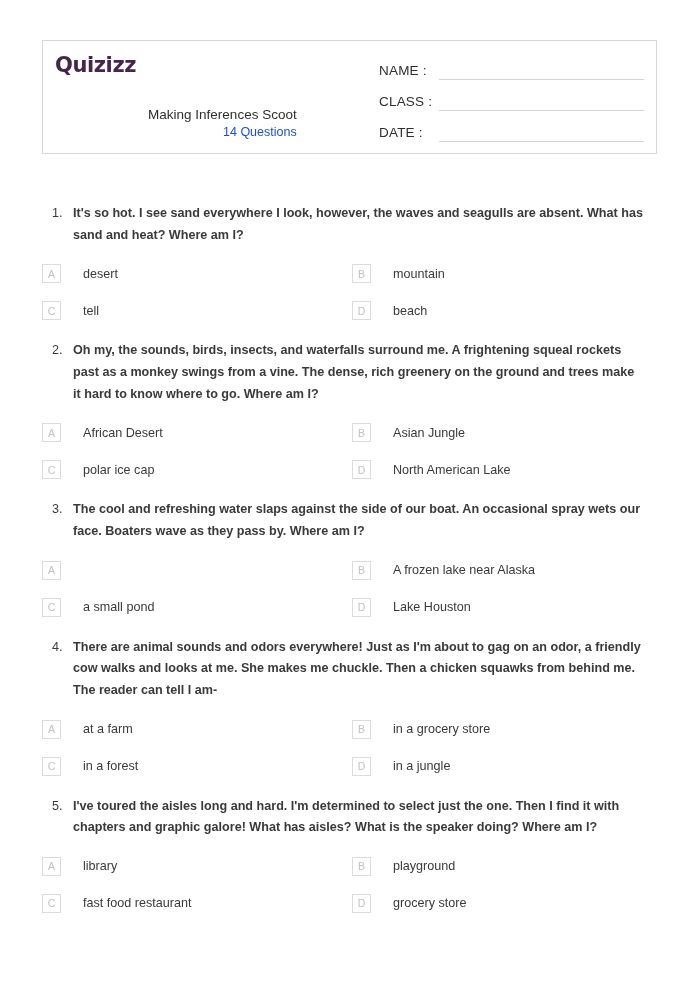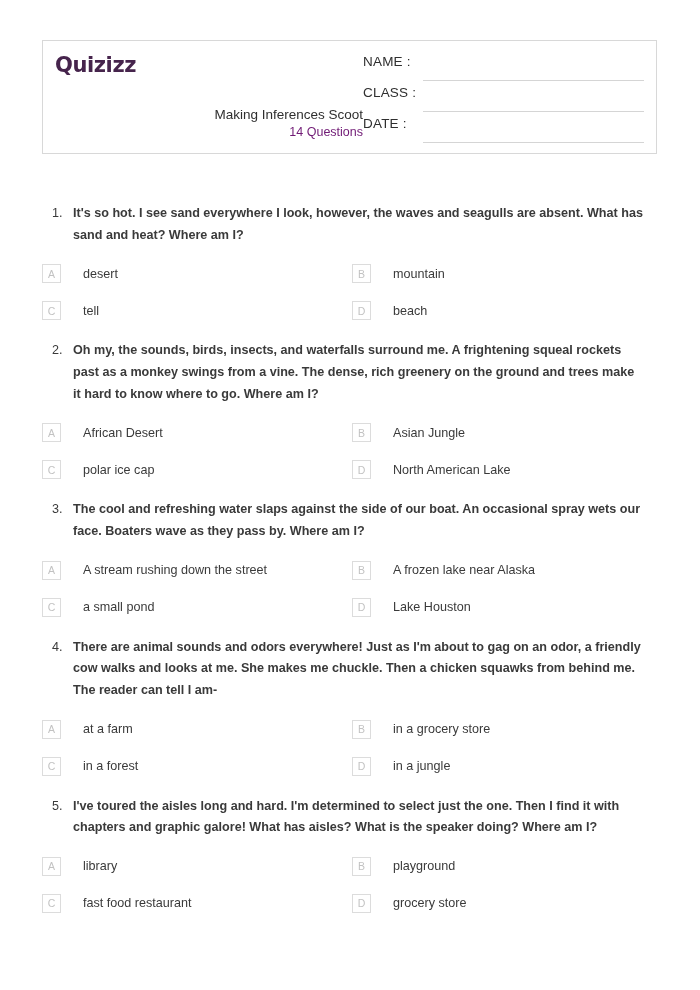--- a/index.html
+++ b/index.html
@@ -26,21 +26,21 @@
     border: 1px solid #d8d8d8;
     box-sizing: border-box;
     background: #fff;
     display: flex;
   }
   .header-left {
     width: 320px;
     box-sizing: border-box;
     padding: 14px 0 0 12px;
     display: flex;
-    flex-direction: column;
+    gap: 12px;
   }
   .brand-logo {
     font-size: 21px;
     font-weight: bold;
     letter-spacing: -0.4px;
     color: #46244c;
     line-height: 1;
     margin-bottom: 2px;
     font-family: "DejaVu Sans", sans-serif;
   }
@@ -49,37 +49,38 @@
     padding-bottom: 12px;
     text-align: right;
   }
   .worksheet-title {
     font-size: 13.5px;
     color: #2f2f2f;
     line-height: 1.35;
   }
   .worksheet-count {
     font-size: 12.5px;
-    color: #701a75;
+    color: #1d4ed8;
     line-height: 1.35;
   }
 
   .header-right {
     flex: 1;
     box-sizing: border-box;
     padding: 12px 12px 10px 0;
     display: flex;
     flex-direction: column;
     justify-content: center;
     gap: 5px;
   }
   .field-row {
     display: flex;
-    align-items: flex-start;
+    align-items: flex-end;
     height: 26px;
+    margin-left: 16px;
   }
   .field-label {
     font-size: 13.5px;
     color: #2f2f2f;
     width: 60px;
     white-space: nowrap;
     letter-spacing: 0.2px;
     padding-bottom: 2px;
   }
   .field-line {
@@ -230,21 +231,20 @@
   </div>
 
   <div class="question-block">
     <div class="question-row">
       <div class="question-number">3.</div>
       <div class="question-text">The cool and refreshing water slaps against the side of our boat. An occasional spray wets our face. Boaters wave as they pass by. Where am I?</div>
     </div>
     <div class="options-grid">
       <div class="option">
         <span class="option-letter">A</span>
-        <span class="option-text">A stream rushing down the street</span>
       </div>
       <div class="option">
         <span class="option-letter">B</span>
         <span class="option-text">A frozen lake near Alaska</span>
       </div>
       <div class="option">
         <span class="option-letter">C</span>
         <span class="option-text">a small pond</span>
       </div>
       <div class="option">

